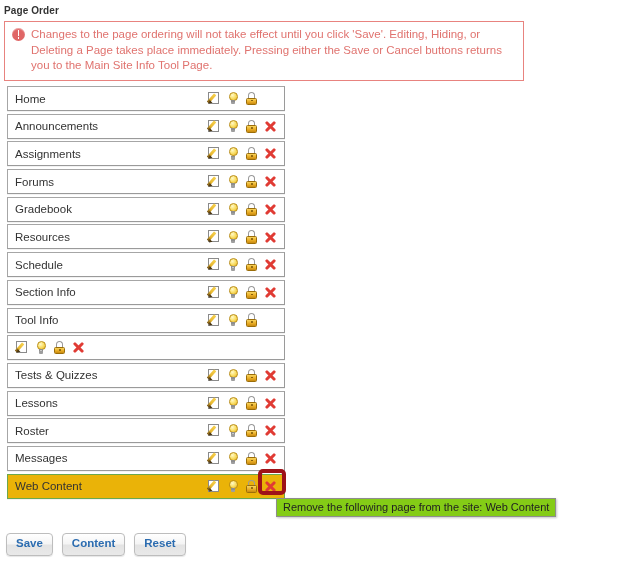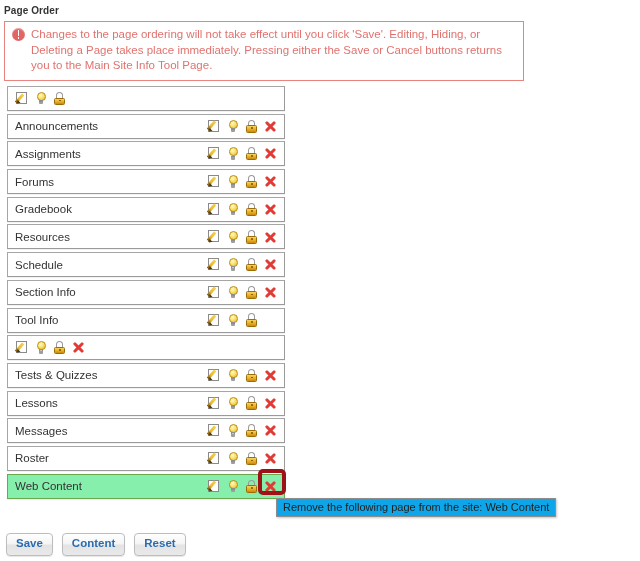--- a/index.html
+++ b/index.html
@@ -92,21 +92,21 @@
     border-top-color: #a6a6a6;
     border-left-color: #a6a6a6;
     background: #ffffff;
     margin-bottom: 2.7px;
     display: flex;
     align-items: center;
     padding: 0 6px 0 7px;
     box-shadow: 0 1px 0 rgba(0,0,0,0.05);
   }
   .page-row.selected {
-    background: #86efac;
+    background: #eab308;
     border-color: #6aa84f;
   }
   .row-label {
     flex: 1 1 auto;
     font-size: 11.5px;
     color: #333333;
     white-space: nowrap;
     overflow: hidden;
   }
   .row-actions {
@@ -229,21 +229,21 @@
     border: 4px solid #9e1218;
     border-radius: 5px;
     pointer-events: none;
   }
 
   
   .tooltip {
     position: absolute;
     left: 276px;
     top: 498px;
-    background: #0ea5e9;
+    background: #84cc16;
     border: 1px solid #8d8d8d;
     box-shadow: 1px 1px 2px rgba(0,0,0,0.22);
     padding: 2px 6px 3px 6px;
     font-size: 11px;
     color: #222222;
     white-space: nowrap;
   }
 
   
   .button-bar {
@@ -276,20 +276,21 @@
   <span class="alert-icon">
     <span class="circ"></span>
       <span class="bang"></span>
       <span class="dot"></span>
   </span>
   <span class="alert-text">Changes to the page ordering will not take effect until you click 'Save'. Editing, Hiding, or Deleting a Page takes place immediately. Pressing either the Save or Cancel buttons returns you to the Main Site Info Tool Page.</span>
 </div>
 
 <div class="page-list">
     <div class="page-row">
+      <span class="row-label">Home</span>
       <span class="row-actions">
         <span class="icn icn-edit">
           <span class="sheet"></span>
           <span class="pencil"></span>
           <span class="tip"></span>
         </span>
         <span class="icn icn-bulb">
           <span class="glass"></span>
           <span class="neck"></span>
           <span class="base"></span>
@@ -556,45 +557,45 @@
           <span class="body"></span>
           <span class="kh"></span>
         </span>
         <span class="icn icn-x">
           <span class="b1"></span>
           <span class="b2"></span>
         </span>
       </span>
     </div>
     <div class="page-row">
+      <span class="row-label">Roster</span>
+      <span class="row-actions">
+        <span class="icn icn-edit">
+          <span class="sheet"></span>
+          <span class="pencil"></span>
+          <span class="tip"></span>
+        </span>
+        <span class="icn icn-bulb">
+          <span class="glass"></span>
+          <span class="neck"></span>
+          <span class="base"></span>
+        </span>
+        <span class="icn icn-lock">
+          <span class="shackle"></span>
+          <span class="body"></span>
+          <span class="kh"></span>
+        </span>
+        <span class="icn icn-x">
+          <span class="b1"></span>
+          <span class="b2"></span>
+        </span>
+      </span>
+    </div>
+    <div class="page-row">
       <span class="row-label">Messages</span>
-      <span class="row-actions">
-        <span class="icn icn-edit">
-          <span class="sheet"></span>
-          <span class="pencil"></span>
-          <span class="tip"></span>
-        </span>
-        <span class="icn icn-bulb">
-          <span class="glass"></span>
-          <span class="neck"></span>
-          <span class="base"></span>
-        </span>
-        <span class="icn icn-lock">
-          <span class="shackle"></span>
-          <span class="body"></span>
-          <span class="kh"></span>
-        </span>
-        <span class="icn icn-x">
-          <span class="b1"></span>
-          <span class="b2"></span>
-        </span>
-      </span>
-    </div>
-    <div class="page-row">
-      <span class="row-label">Roster</span>
       <span class="row-actions">
         <span class="icn icn-edit">
           <span class="sheet"></span>
           <span class="pencil"></span>
           <span class="tip"></span>
         </span>
         <span class="icn icn-bulb">
           <span class="glass"></span>
           <span class="neck"></span>
           <span class="base"></span>

